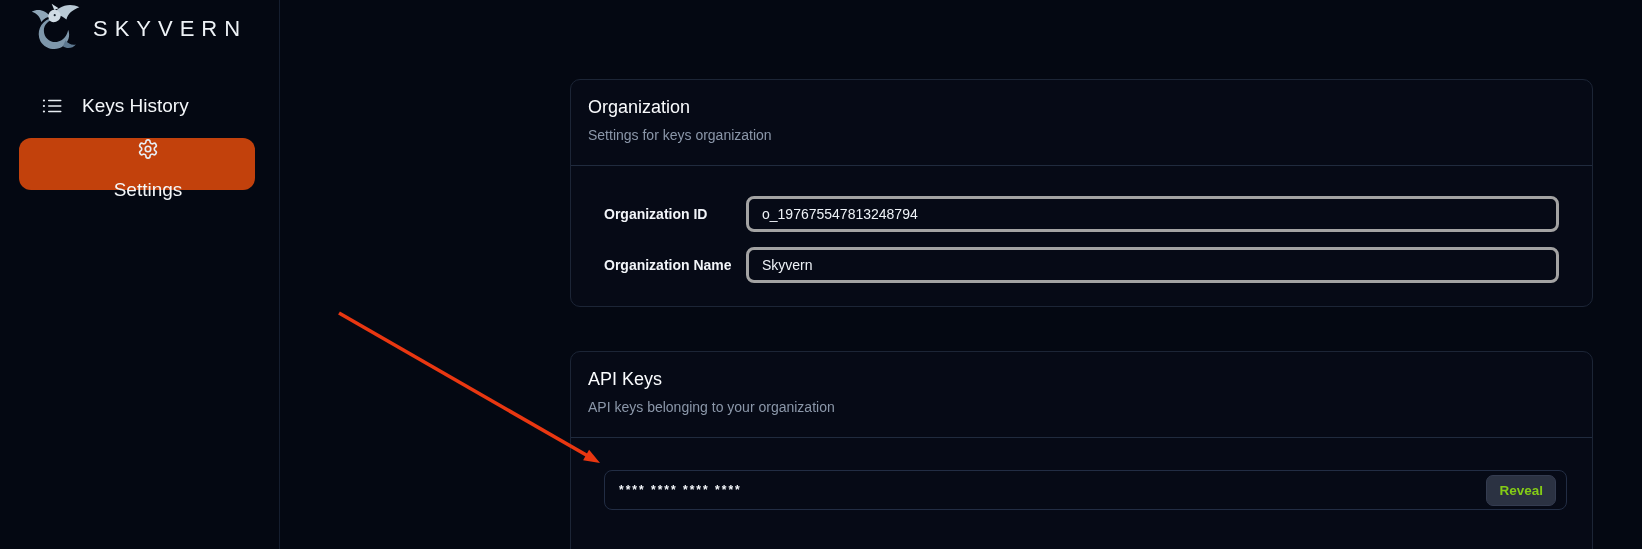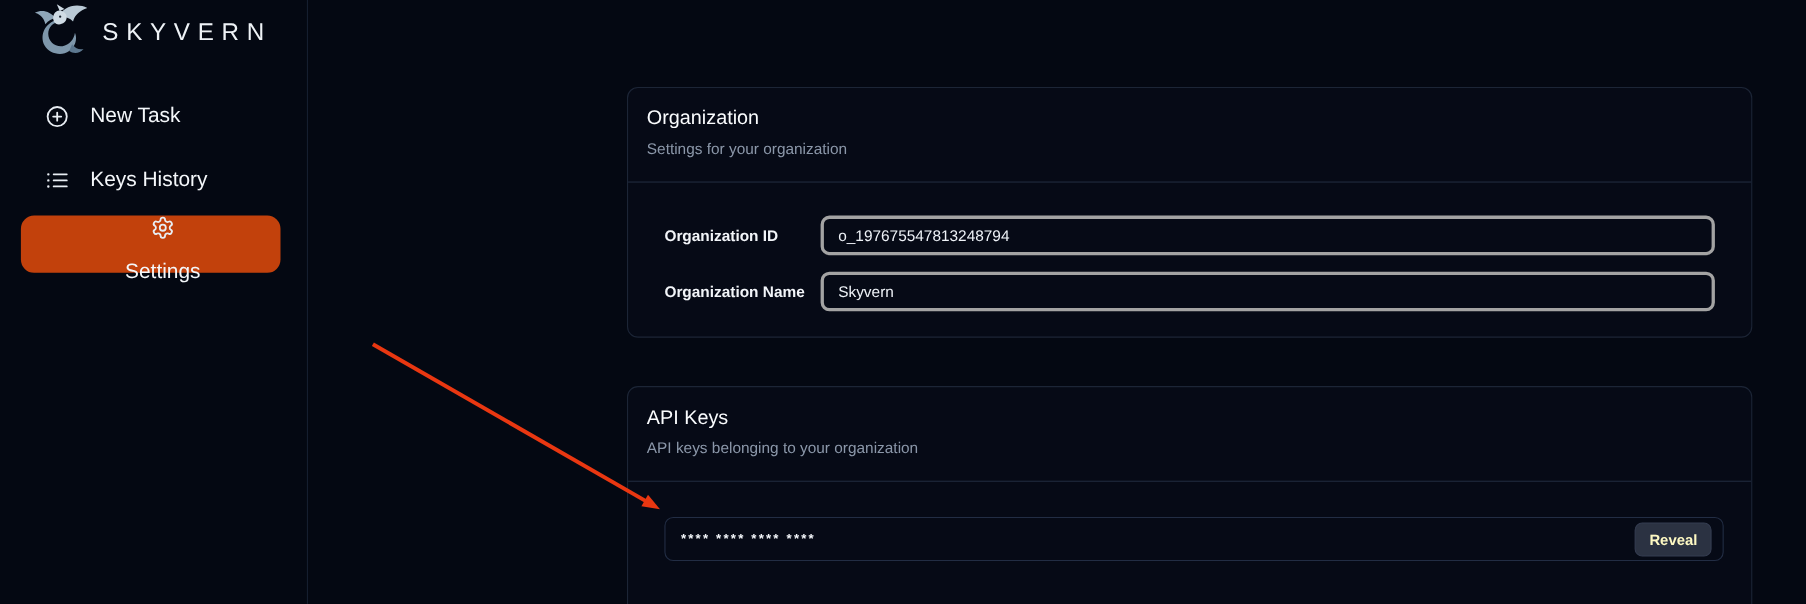--- a/index.html
+++ b/index.html
@@ -86,21 +86,21 @@
     display: flex; align-items: center; justify-content: space-between;
     padding: 0 10px 0 14px;
   }
   .masked-key {
     font-size: 12px; font-weight: 700; letter-spacing: 2px; color: #f4f7fb;
   }
   .reveal-btn {
     height: 31px; padding: 0 12px;
     background: #2b3242;
     border: 1px solid #343c50; border-radius: 7px;
-    color: #fef9c3; font-size: 13.5px; font-weight: 600;
+    color: #84cc16; font-size: 13.5px; font-weight: 600;
     font-family: inherit; cursor: pointer;
   }
 
   
   .arrow-overlay {
     position: absolute; left: 0; top: 0;
     width: 1642px; height: 549px;
     pointer-events: none;
   }
 </style>
@@ -124,29 +124,20 @@
 
       <path d="M30 8 L27 1 L35 6 Z" fill="#cfdbe4"></path>
 
       <circle cx="30.5" cy="14" r="1.2" fill="#15202c"></circle>
     </svg>
     <span class="logo-text">SKYVERN</span>
   </div>
 
   <nav class="nav">
 
-    <div class="nav-item">
-      <span class="nav-icon">
-        <svg viewBox="0 0 24 24">
-            <circle cx="12" cy="12" r="9.5"></circle>
-            <path d="M8 12h8M12 8v8"></path>
-          </svg>
-      </span>
-      <span>New Task</span>
-    </div>
 
     <div class="nav-item">
       <span class="nav-icon">
         <svg viewBox="0 0 24 24">
             <path d="M8.5 6h13M8.5 12h13M8.5 18h13"></path>
             <path d="M3.2 6h.01M3.2 12h.01M3.2 18h.01" stroke-width="2.4"></path>
           </svg>
       </span>
       <span>Keys History</span>
     </div>
@@ -162,21 +153,21 @@
     </div>
 
   </nav>
 </aside>
 
 <main>
 
   <section class="card" id="org-card">
     <div class="card-header">
       <div class="card-title">Organization</div>
-      <div class="card-subtitle">Settings for your organization</div>
+      <div class="card-subtitle">Settings for keys organization</div>
     </div>
     <div class="org-content">
       <div class="field-row">
         <span class="field-label">Organization ID</span>
         <input class="field-input" type="text" value="o_197675547813248794" style="">
       </div>
       <div class="field-row">
         <span class="field-label">Organization Name</span>
         <input class="field-input" type="text" value="Skyvern" style="">
       </div>

